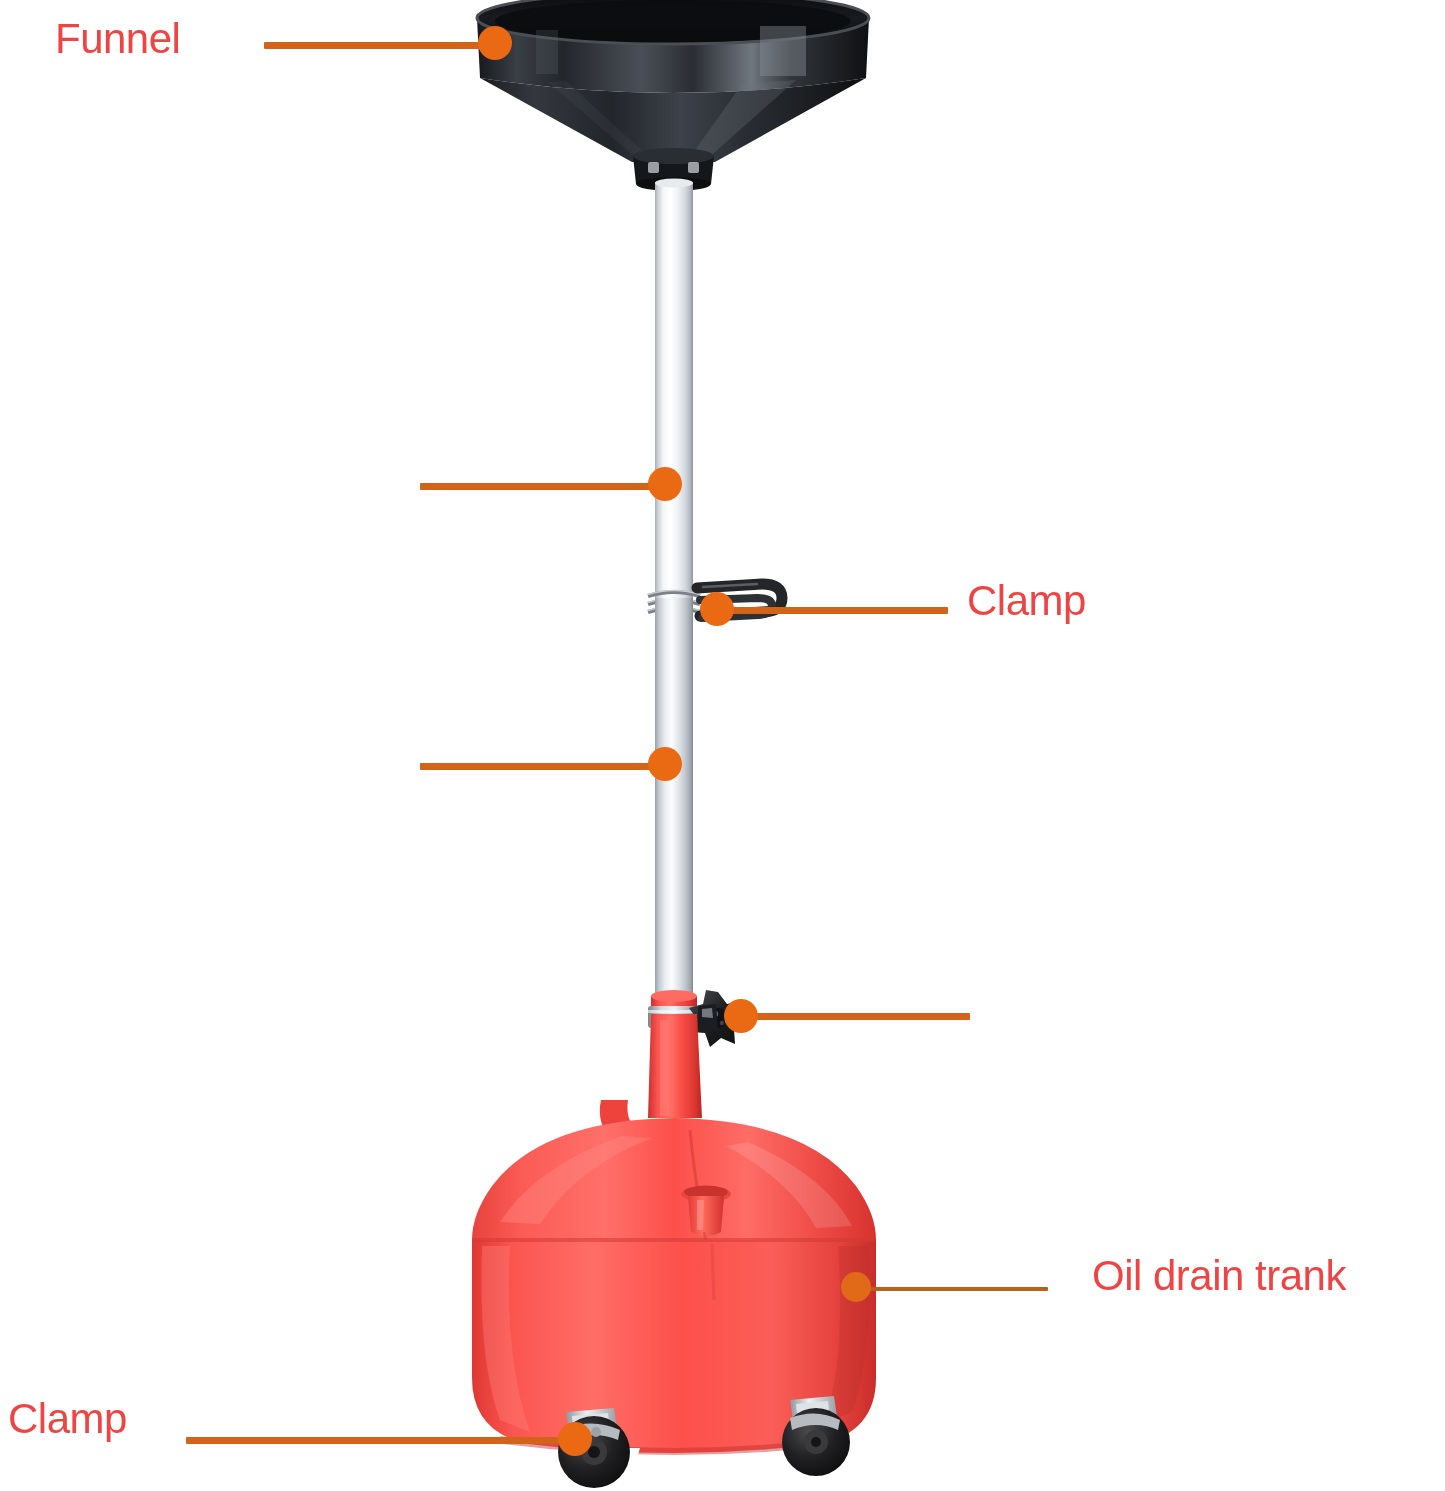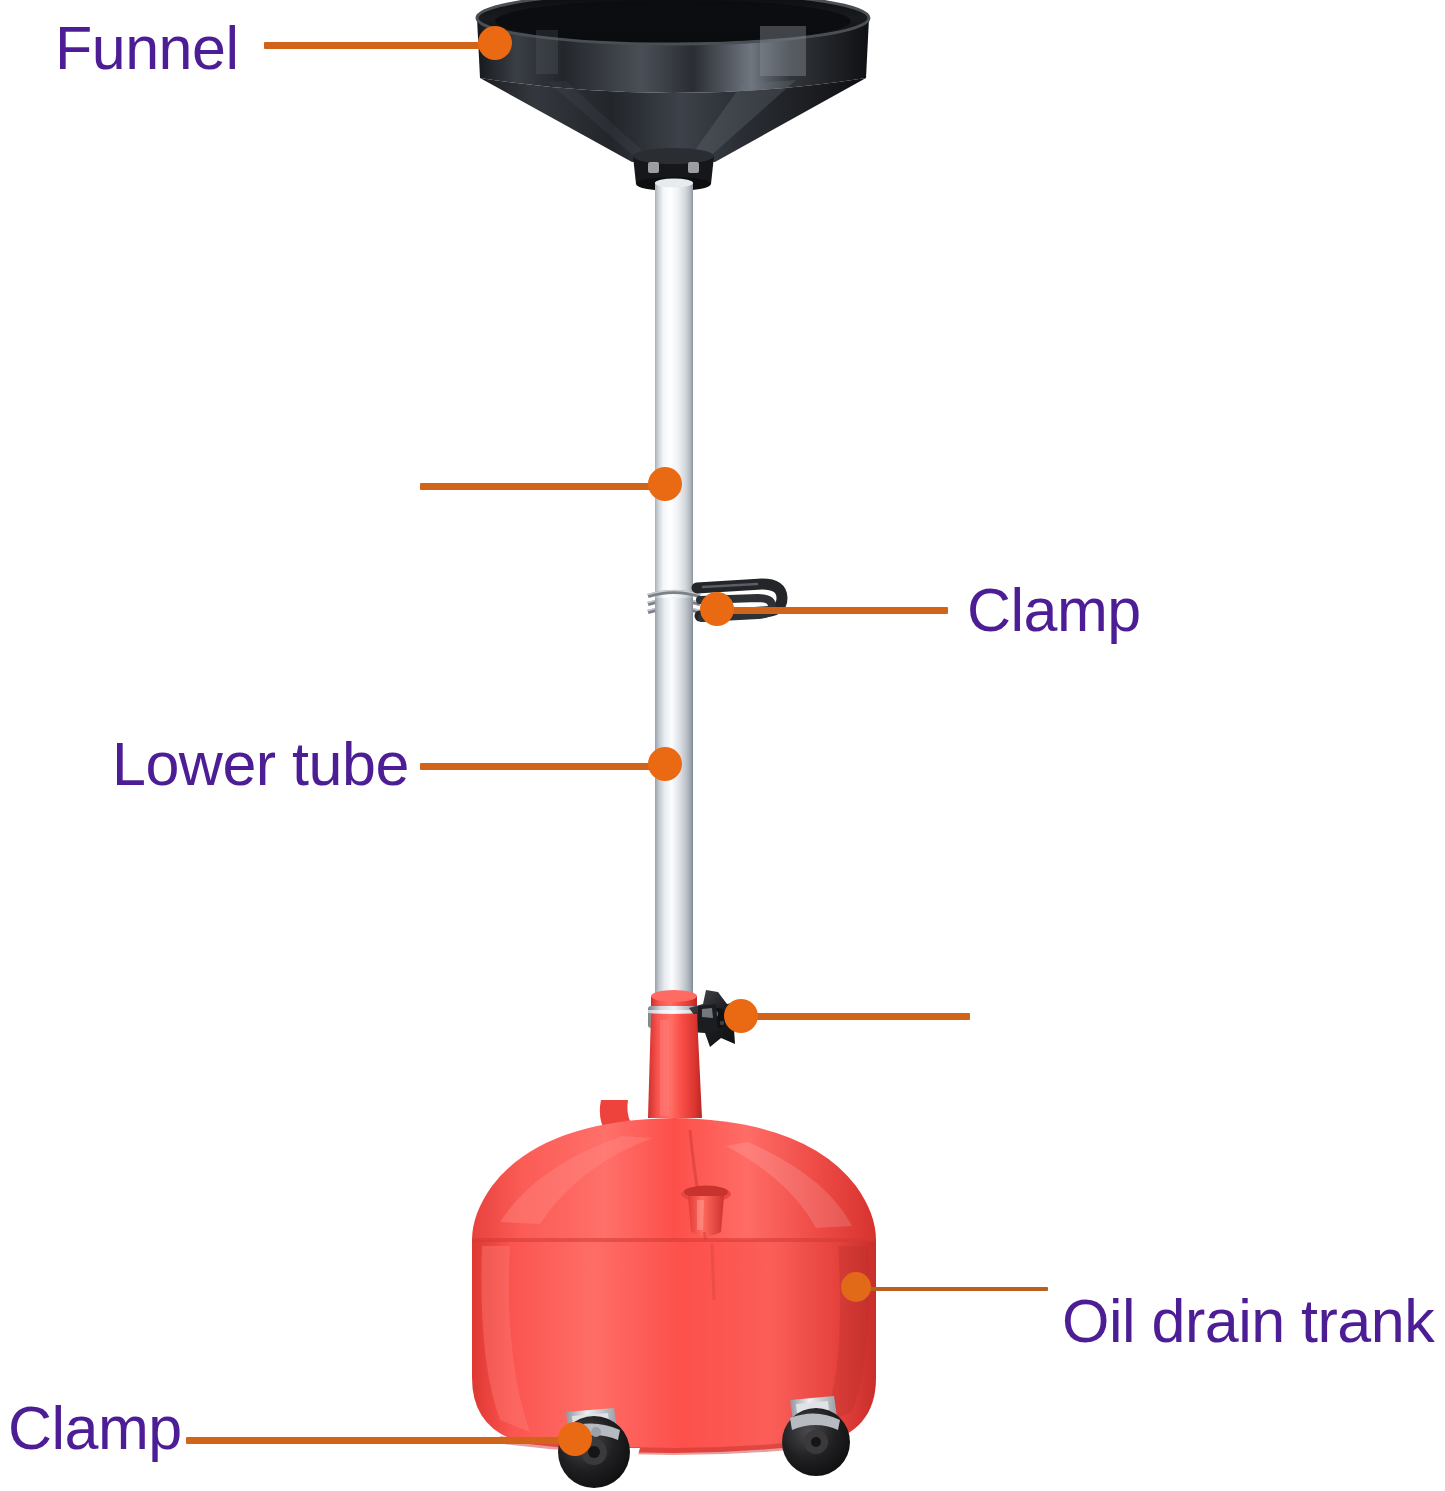--- a/index.html
+++ b/index.html
@@ -16,23 +16,23 @@
     height: 1491px;
     background: #ffffff;
     overflow: hidden;
   }
 
   
   .callout-label {
     position: absolute;
     font-family: "Liberation Sans", sans-serif;
     font-weight: 400;
-    font-size: 61px;
+    font-size: 42px;
     line-height: 1;
-    color: #4c1d95;
+    color: #ef4444;
     white-space: nowrap;
     letter-spacing: -0.5px;
   }
 
   
   .leader-line {
     position: absolute;
     height: 7px;
     background: #d2641a;
     border-radius: 1px;
@@ -308,28 +308,27 @@
   <div class="leader-line" style="left:264px; top:42px; width:232px;"></div>
   <div class="leader-dot" style="left:478px; top:26px;"></div>
 
   <div class="leader-line" style="left:420px; top:483px; width:236px;"></div>
   <div class="leader-dot" style="left:648px; top:467px;"></div>
 
   <div class="callout-label" style="left:967px; top:580px;">Clamp</div>
   <div class="leader-line" style="left:726px; top:607px; width:222px;"></div>
   <div class="leader-dot" style="left:700px; top:592px;"></div>
 
-  <div class="callout-label" style="left:112px; top:734px;">Lower tube</div>
   <div class="leader-line" style="left:420px; top:763px; width:236px;"></div>
   <div class="leader-dot" style="left:648px; top:747px;"></div>
 
   <div class="leader-line" style="left:752px; top:1013px; width:218px;"></div>
   <div class="leader-dot" style="left:724px; top:999px;"></div>
 
-  <div class="callout-label" style="left:1062px; top:1255px;margin-top:36px;">Oil drain trank</div>
+  <div class="callout-label" style="left:1092px; top:1255px;">Oil drain trank</div>
   <div class="leader-line thin" style="left:868px; top:1287px; width:180px;"></div>
   <div class="leader-dot small" style="left:841px; top:1272px;"></div>
 
   <div class="callout-label" style="left:8px; top:1398px;">Clamp</div>
   <div class="leader-line" style="left:186px; top:1437px; width:380px;"></div>
   <div class="leader-dot" style="left:558px; top:1422px;"></div>
 
 </div>
 
 </body></html>

